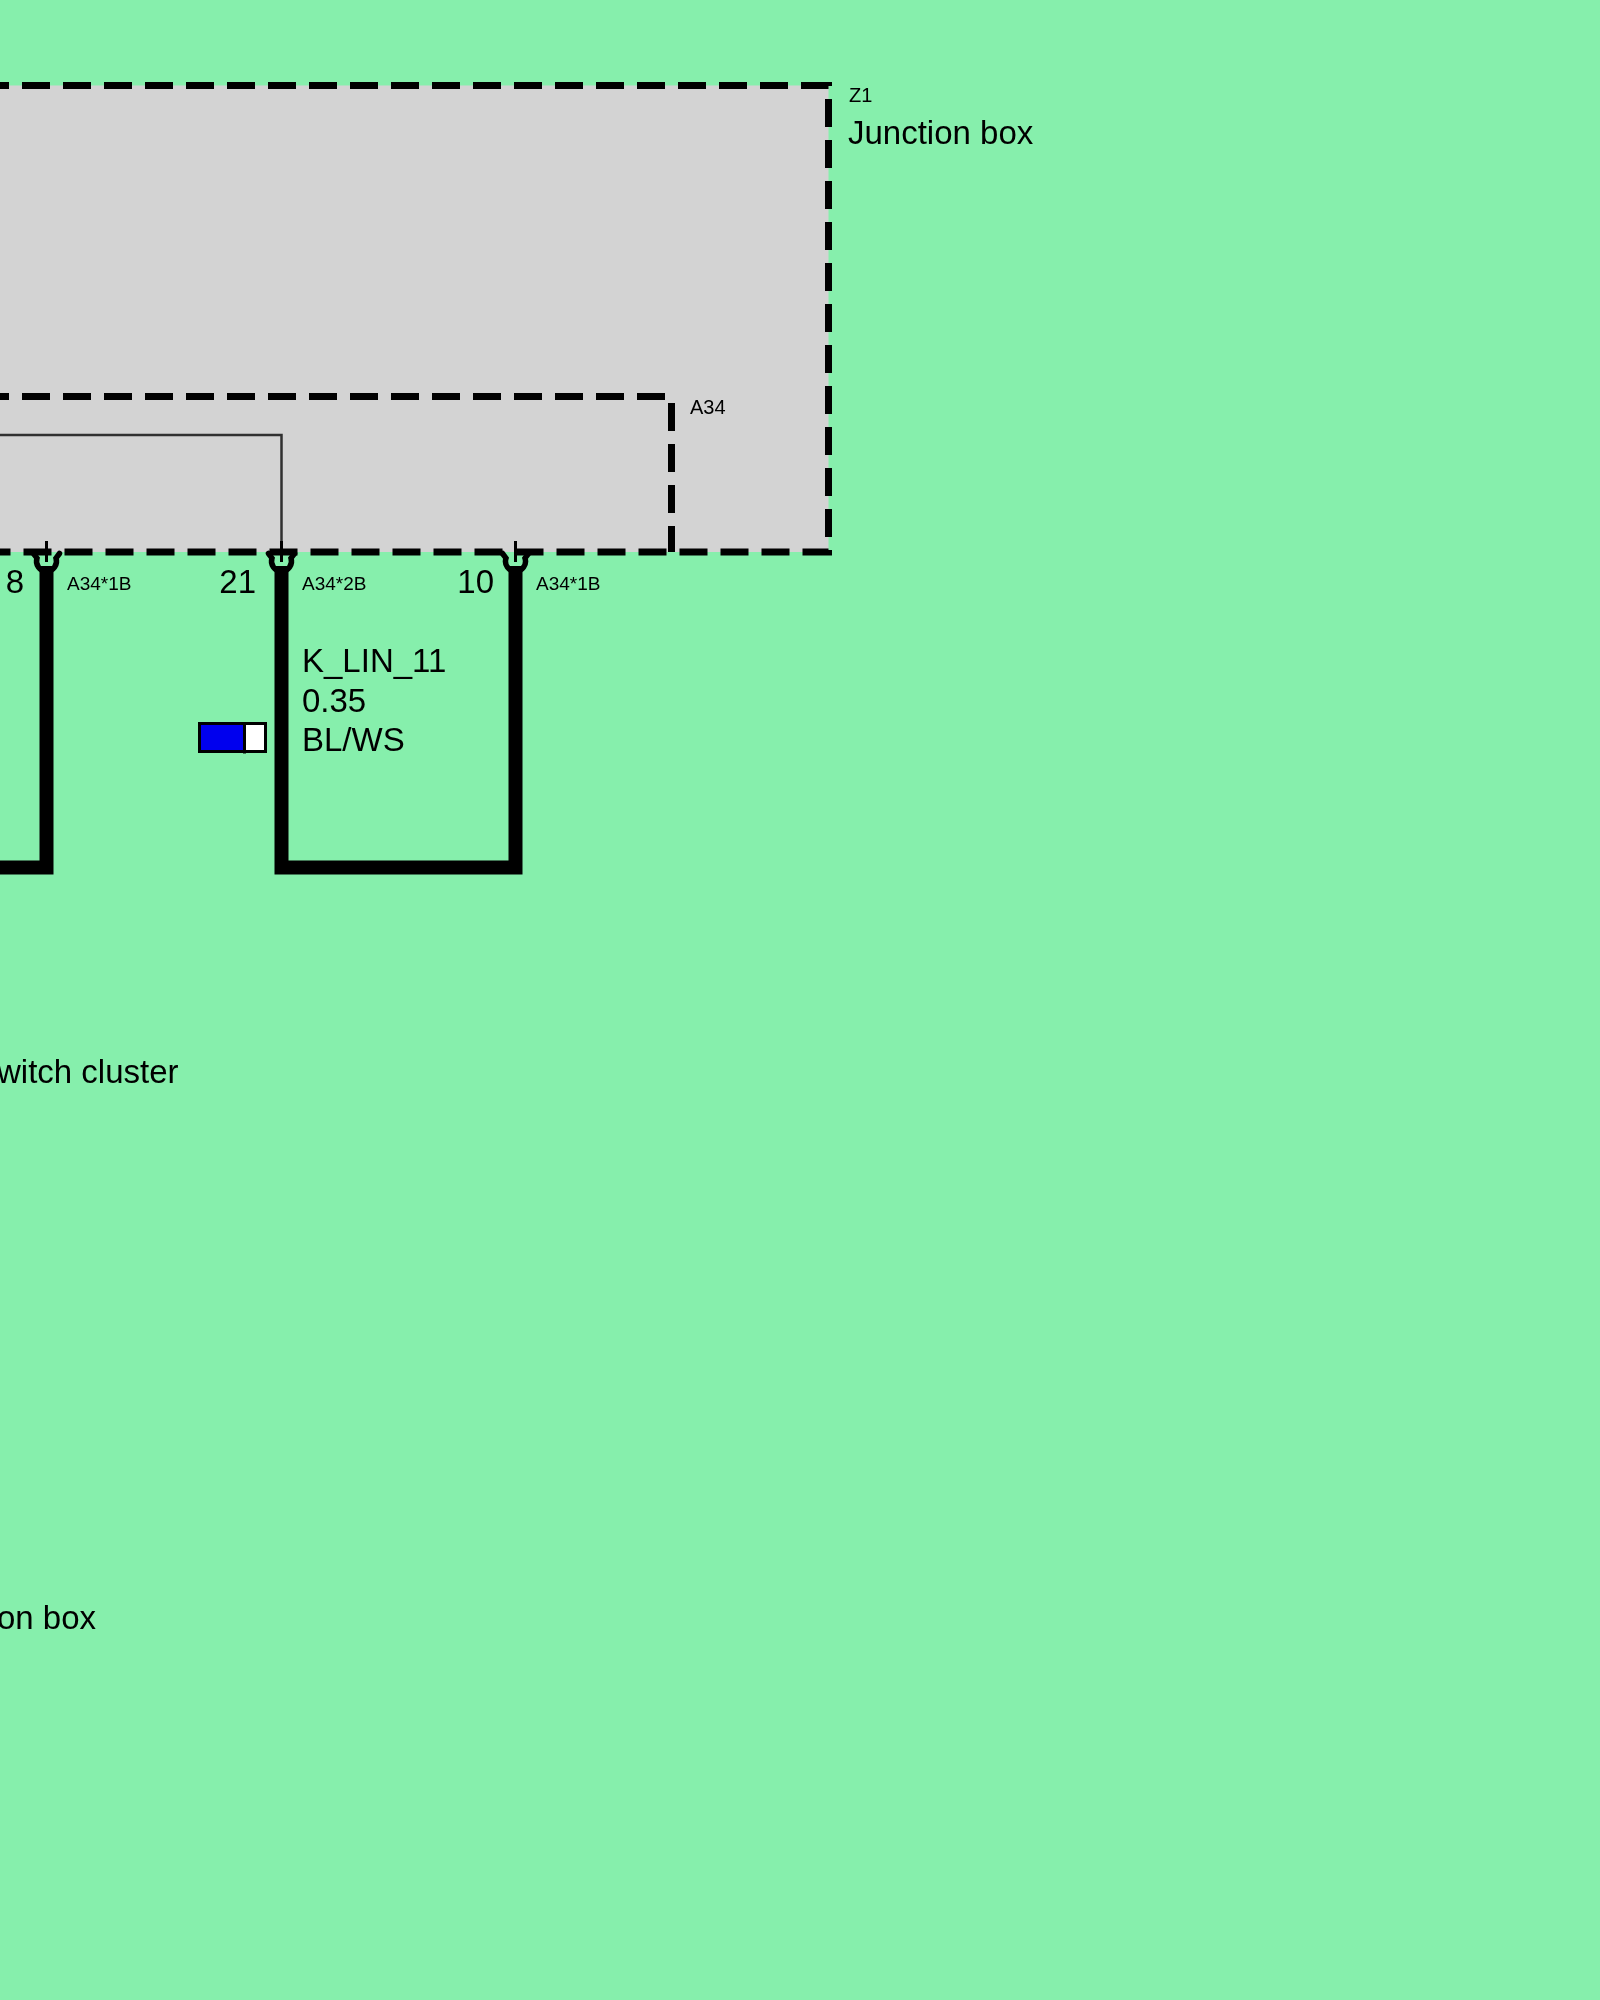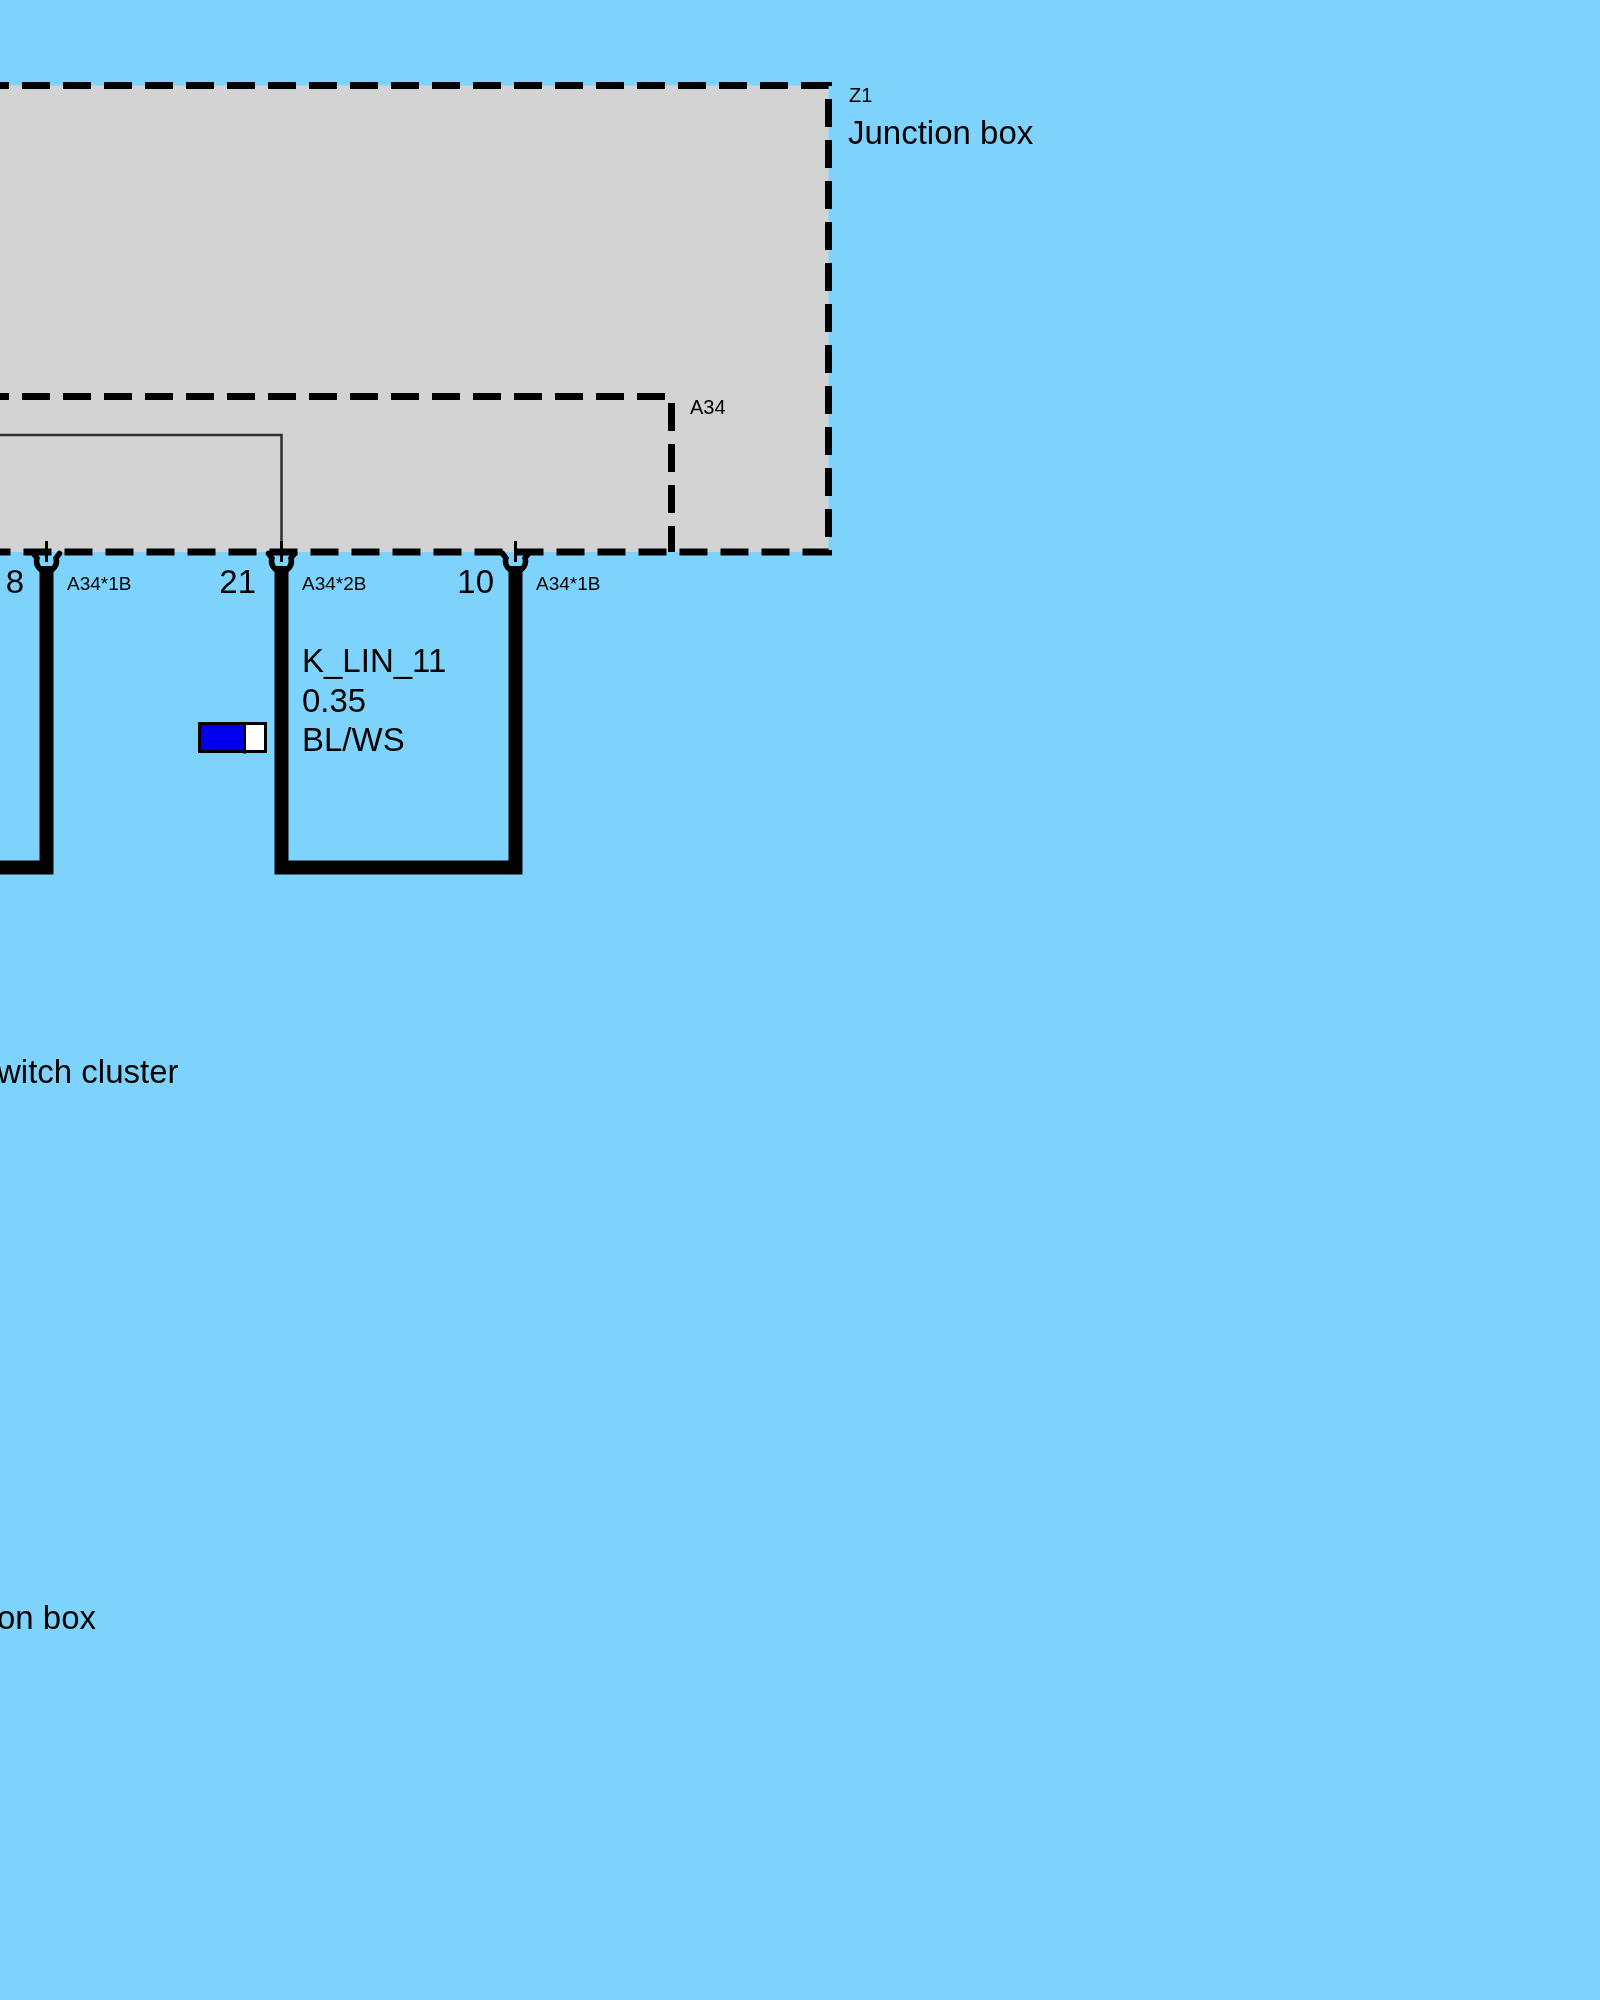--- a/index.html
+++ b/index.html
@@ -8,21 +8,21 @@
     background: #ffffff;
     width: 1600px;
     height: 2000px;
     overflow: hidden;
     font-family: "Liberation Sans", sans-serif;
   }
   .diagram-wrap {
     position: relative;
     width: 1600px;
     height: 2000px;
-    background: #7dd3fc;
+    background: #86efac;
   }
   svg text {
     font-family: "Liberation Sans", sans-serif;
     fill: #000000;
   }
   .label-large { font-size: 33px; }
   .label-small { font-size: 20px; }
   .label-conn  { font-size: 19px; }
 </style>
 </head>

